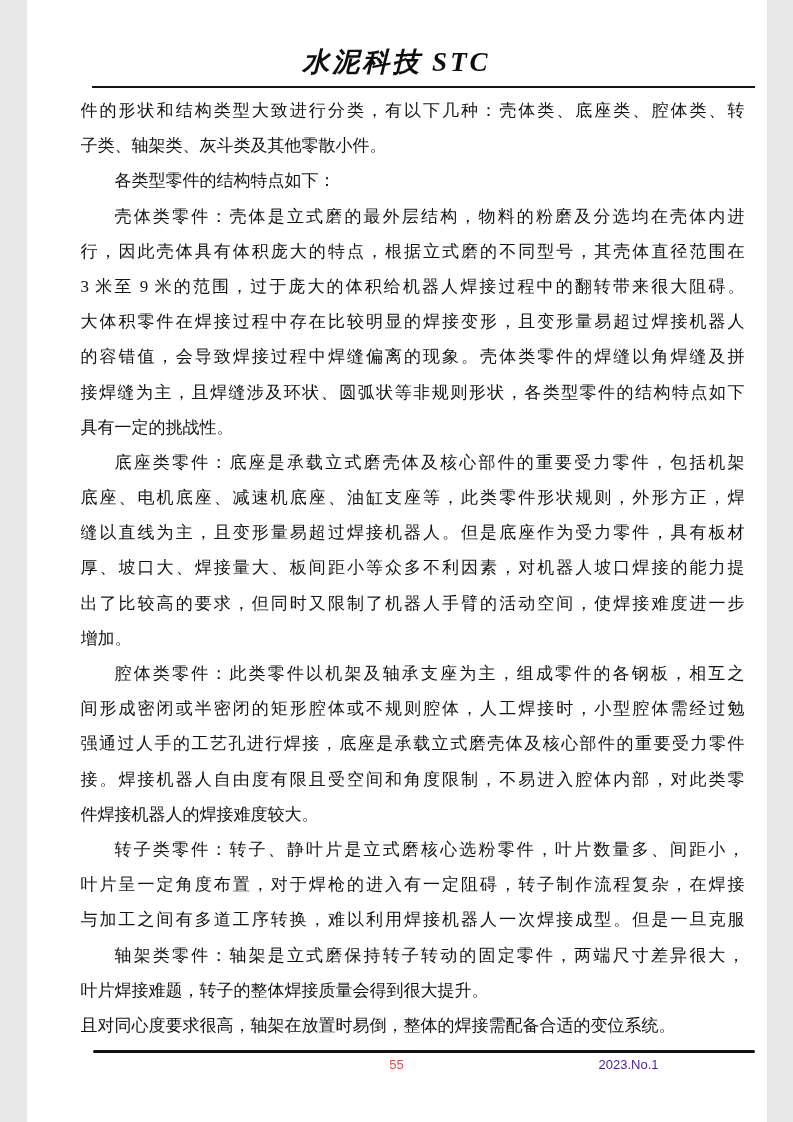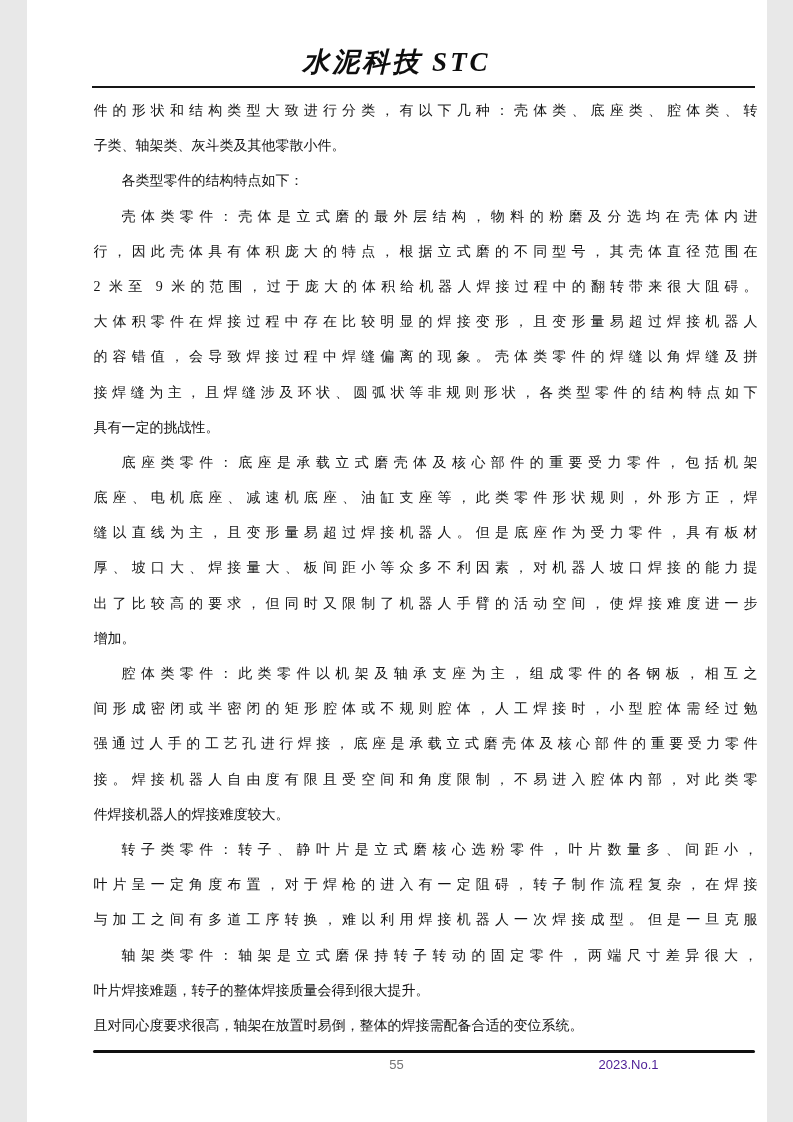--- a/index.html
+++ b/index.html
@@ -31,23 +31,23 @@
     position: absolute;
     top: 86px;
     left: 65px;
     width: 663px;
     height: 0;
     border-top: 2.5px solid #161616;
   }
   .content {
     position: absolute;
     top: 93px;
-    left: 67px;
+    left: 54px;
     width: 664px;
-    font-size: 14px;
+    font-size: 17px;
     line-height: 35.2px;
   }
   .line {
     text-align: justify;
     text-align-last: justify;
     height: 35.2px;
     overflow: hidden;
   }
   .line.last { text-align-last: left; }
   .line.indent { text-indent: 2em; }
@@ -61,21 +61,21 @@
     border-radius: 2px;
   }
   .page-number {
     position: absolute;
     top: 1057px;
     left: 0;
     width: 100%;
     text-align: center;
     font-family: "Liberation Sans", "DejaVu Sans", sans-serif;
     font-size: 13px;
-    color: #737373;
+    color: #ef4444;
   }
   .issue-number {
     position: absolute;
     top: 1057px;
     right: 108px;
     font-family: "Liberation Sans", "DejaVu Sans", sans-serif;
     font-size: 13px;
     color: #4c1d95;
   }
 </style>
@@ -87,21 +87,21 @@
   <div class="journal-title">水泥科技 STC</div>
 
   <div class="header-rule"></div>
 
   <div class="content" id="content">
       <div class="line">件的形状和结构类型大致进行分类，有以下几种：壳体类、底座类、腔体类、转</div>
       <div class="line last">子类、轴架类、灰斗类及其他零散小件。</div>
       <div class="line last indent">各类型零件的结构特点如下：</div>
       <div class="line indent">壳体类零件：壳体是立式磨的最外层结构，物料的粉磨及分选均在壳体内进</div>
       <div class="line">行，因此壳体具有体积庞大的特点，根据立式磨的不同型号，其壳体直径范围在</div>
-      <div class="line">2 米至 9 米的范围，过于庞大的体积给机器人焊接过程中的翻转带来很大阻碍。</div>
+      <div class="line">3 米至 9 米的范围，过于庞大的体积给机器人焊接过程中的翻转带来很大阻碍。</div>
       <div class="line">大体积零件在焊接过程中存在比较明显的焊接变形，且变形量易超过焊接机器人</div>
       <div class="line">的容错值，会导致焊接过程中焊缝偏离的现象。壳体类零件的焊缝以角焊缝及拼</div>
       <div class="line">接焊缝为主，且焊缝涉及环状、圆弧状等非规则形状，各类型零件的结构特点如下</div>
       <div class="line last">具有一定的挑战性。</div>
       <div class="line indent">底座类零件：底座是承载立式磨壳体及核心部件的重要受力零件，包括机架</div>
       <div class="line">底座、电机底座、减速机底座、油缸支座等，此类零件形状规则，外形方正，焊</div>
       <div class="line">缝以直线为主，且变形量易超过焊接机器人。但是底座作为受力零件，具有板材</div>
       <div class="line">厚、坡口大、焊接量大、板间距小等众多不利因素，对机器人坡口焊接的能力提</div>
       <div class="line">出了比较高的要求，但同时又限制了机器人手臂的活动空间，使焊接难度进一步</div>
       <div class="line last">增加。</div>

